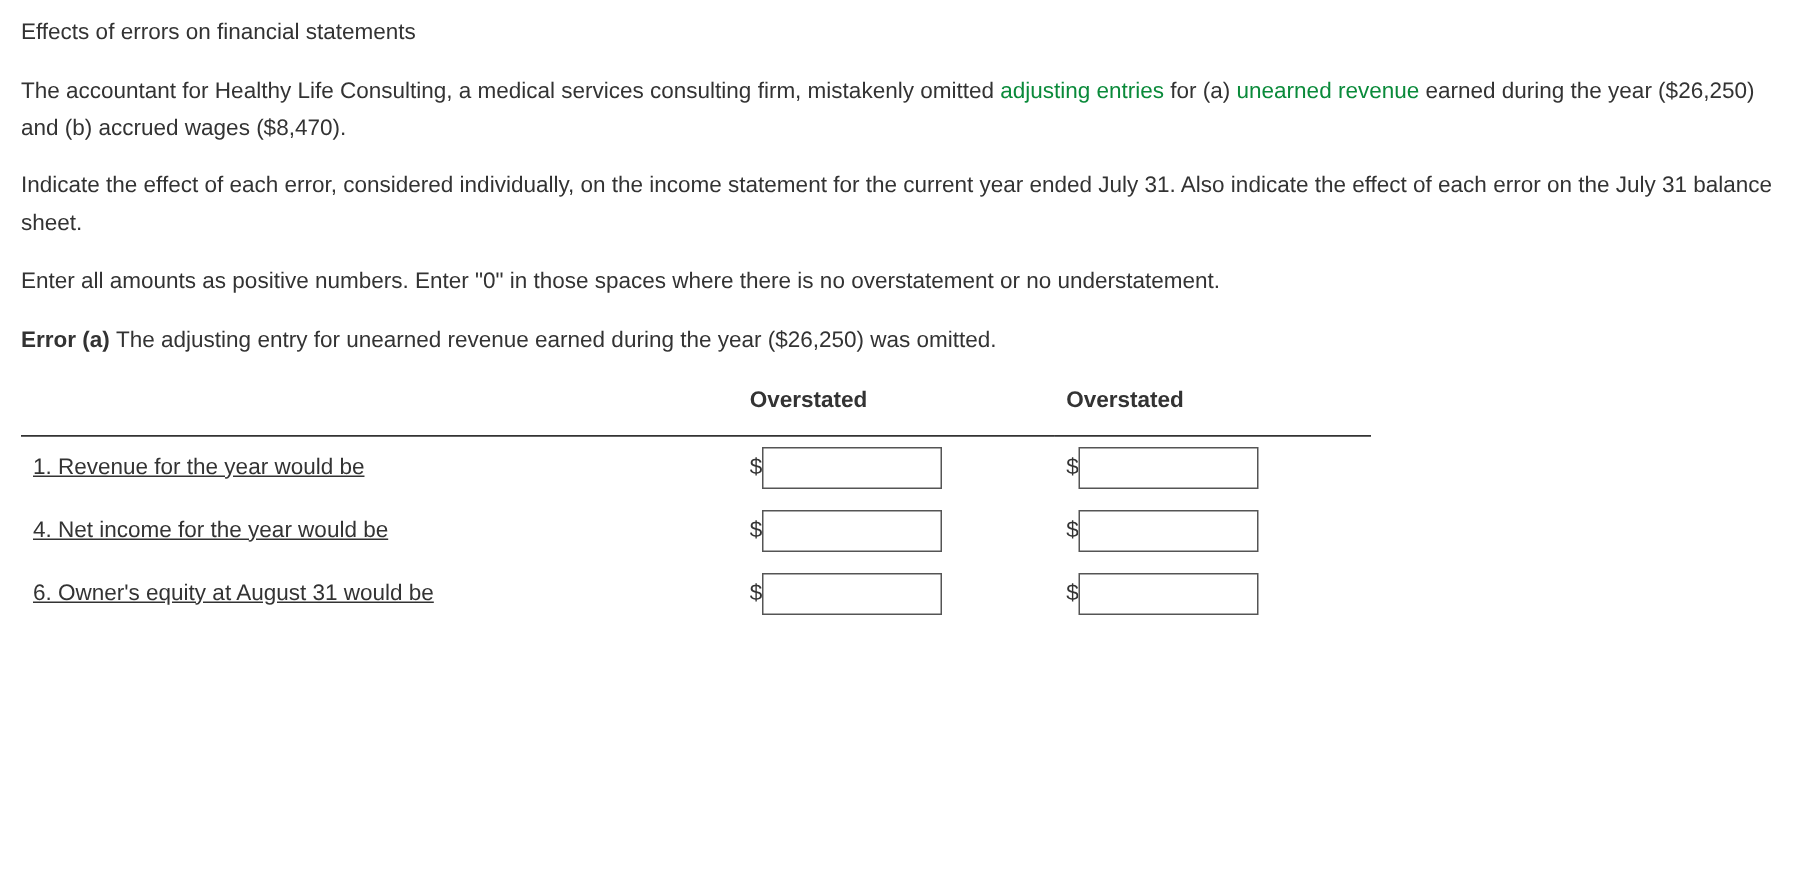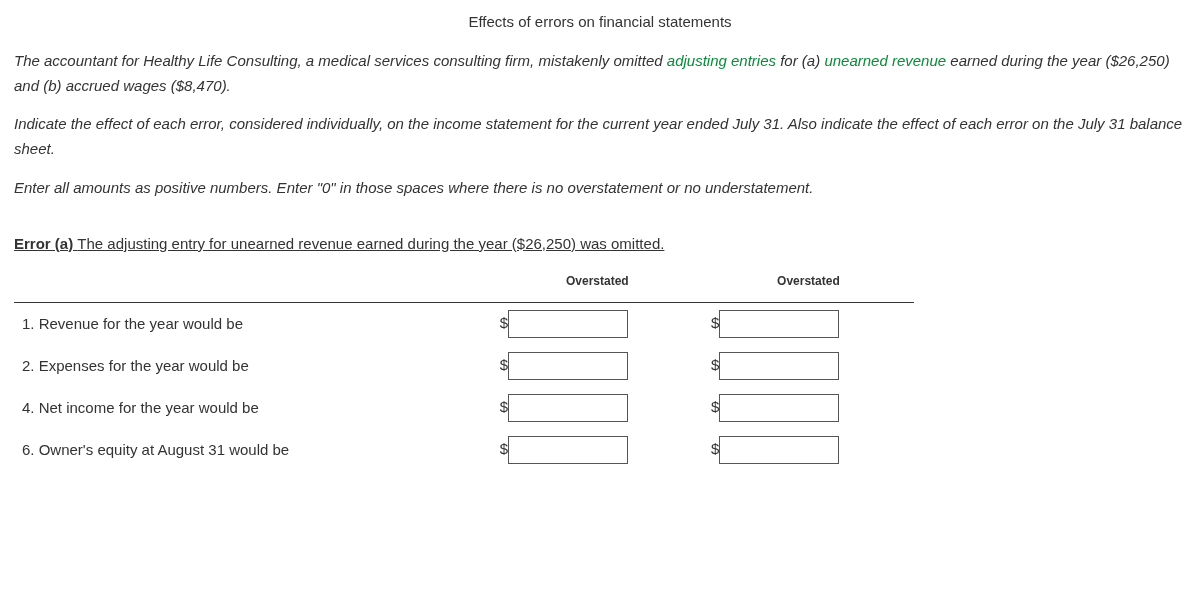--- a/index.html
+++ b/index.html
@@ -12,64 +12,62 @@
       margin: 0;
       padding: 10px 14px;
       line-height: 1.65;
       width: 1200px;
       background: #fff;
     }
     .title {
       font-size: 15px;
       color: #333;
       margin-bottom: 14px;
-      text-align: center;
     }
     .para {
       margin-bottom: 14px;
-      font-style: italic;
     }
     .link {
       color: #0a8a3a;
     }
     .error-heading {
-      margin-top: 31px;
+      margin-top: 14px;
       margin-bottom: 10px;
-      text-decoration: underline;
     }
     .bold {
       font-weight: bold;
     }
     table {
       border-collapse: collapse;
       width: 900px;
       margin-top: 6px;
     }
     thead th {
-      text-align: center;
+      text-align: left;
       font-weight: bold;
       padding: 6px 8px 10px 8px;
-      font-size: 12px;
+      font-size: 15px;
     }
     thead th:first-child {
       width: 430px;
     }
     thead th:nth-child(2),
     thead th:nth-child(3) {
       width: 190px;
     }
     .header-rule td, .header-rule th {
       border-bottom: 1px solid #333;
       padding: 0;
       height: 0;
       line-height: 0;
     }
     tbody td {
       padding: 7px 8px;
       vertical-align: middle;
+      text-decoration: underline;
     }
     tbody td:first-child {
       text-align: left;
     }
     .input-cell {
       text-align: left;
       white-space: nowrap;
     }
     .dollar {
       display: inline-block;
@@ -119,29 +117,20 @@
     <tr>
       <td>1. Revenue for the year would be</td>
       <td class="input-cell">
         <span class="dollar">$</span><input type="text" value="" style="">
       </td>
       <td class="input-cell">
         <span class="dollar">$</span><input type="text" value="" style="">
       </td>
     </tr>
     <tr>
-      <td>2. Expenses for the year would be</td>
-      <td class="input-cell">
-        <span class="dollar">$</span><input type="text" value="" style="">
-      </td>
-      <td class="input-cell">
-        <span class="dollar">$</span><input type="text" value="" style="">
-      </td>
-    </tr>
-    <tr>
       <td>4. Net income for the year would be</td>
       <td class="input-cell">
         <span class="dollar">$</span><input type="text" value="" style="">
       </td>
       <td class="input-cell">
         <span class="dollar">$</span><input type="text" value="" style="">
       </td>
     </tr>
     <tr>
       <td>6. Owner's equity at August 31 would be</td>

